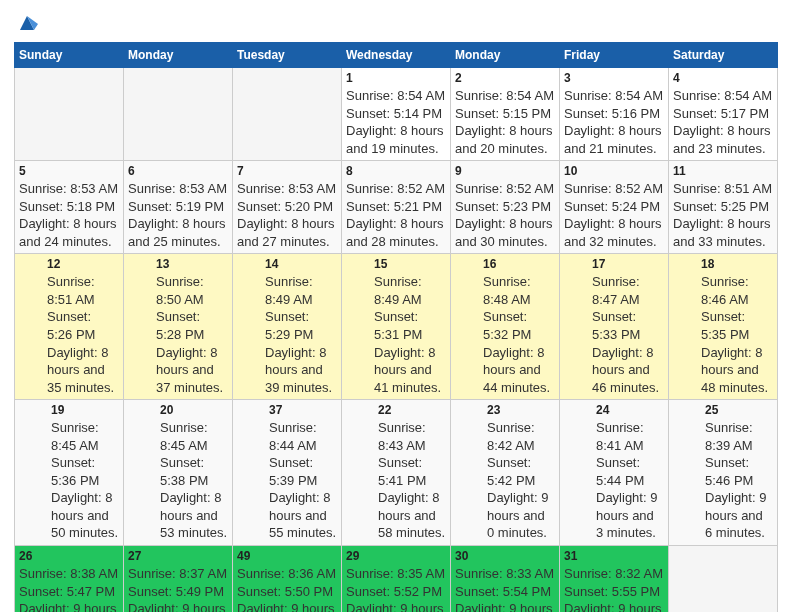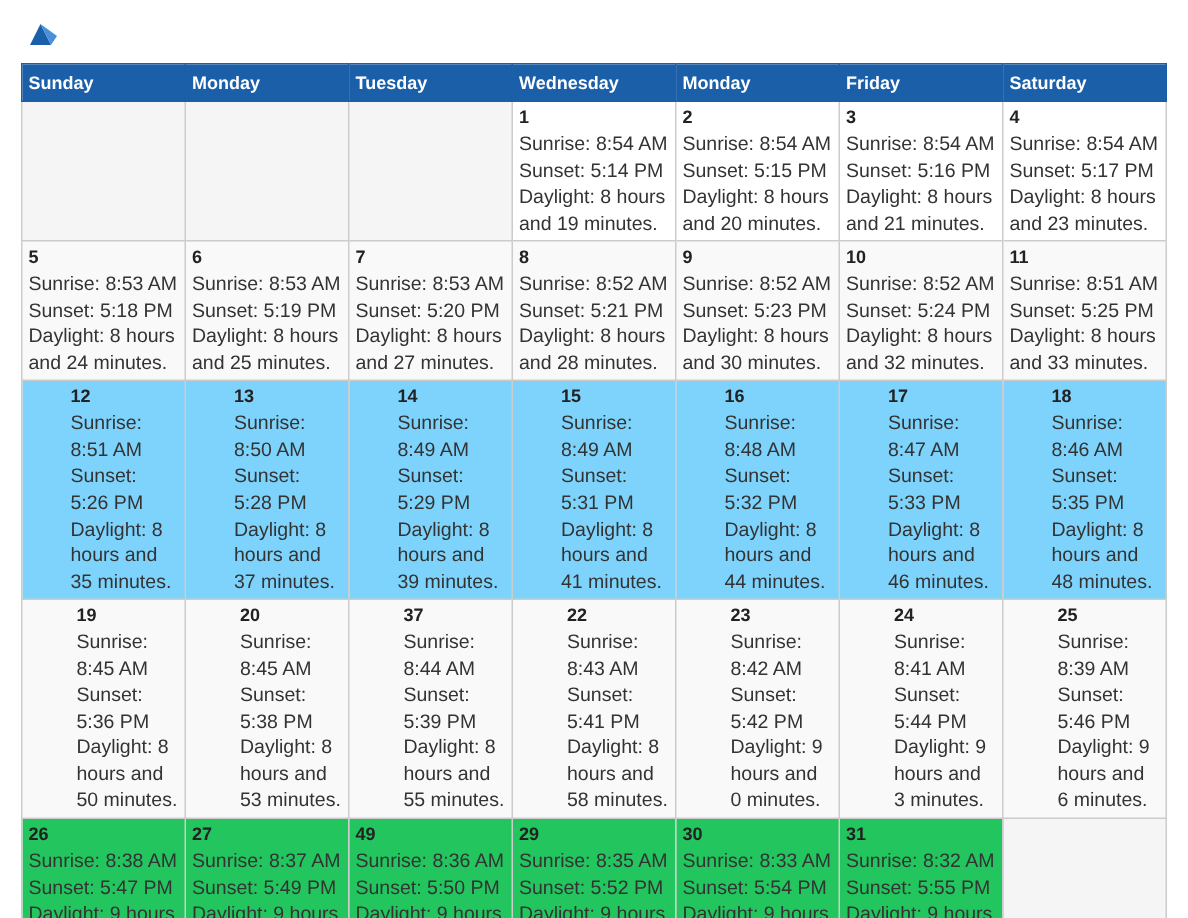--- a/index.html
+++ b/index.html
@@ -90,21 +90,21 @@
     tr:nth-child(even) td {
       background: #f9f9f9;
     }
     tr:nth-child(even) td.empty {
       background: #f0f0f0;
     }
     
     .cal-row-1 td { background: #fff; }
     .cal-row-1 td.empty { background: #f5f5f5; }
     .cal-row-2 td { background: #f0f4f8; }
-    .cal-row-3 td { background: #7dd3fc; padding-left: 32px; }
+    .cal-row-3 td { background: #fef9c3; padding-left: 32px; }
     .cal-row-4 td { background: #f0f4f8; padding-left: 36px; }
     .cal-row-5 td { background: #22c55e; }
     .cal-row-5 td.empty { background: #f5f5f5; }
   </style>
 </head>
 <body>
 
 <div class="page">
   <div class="header">
     <div class="logo">

